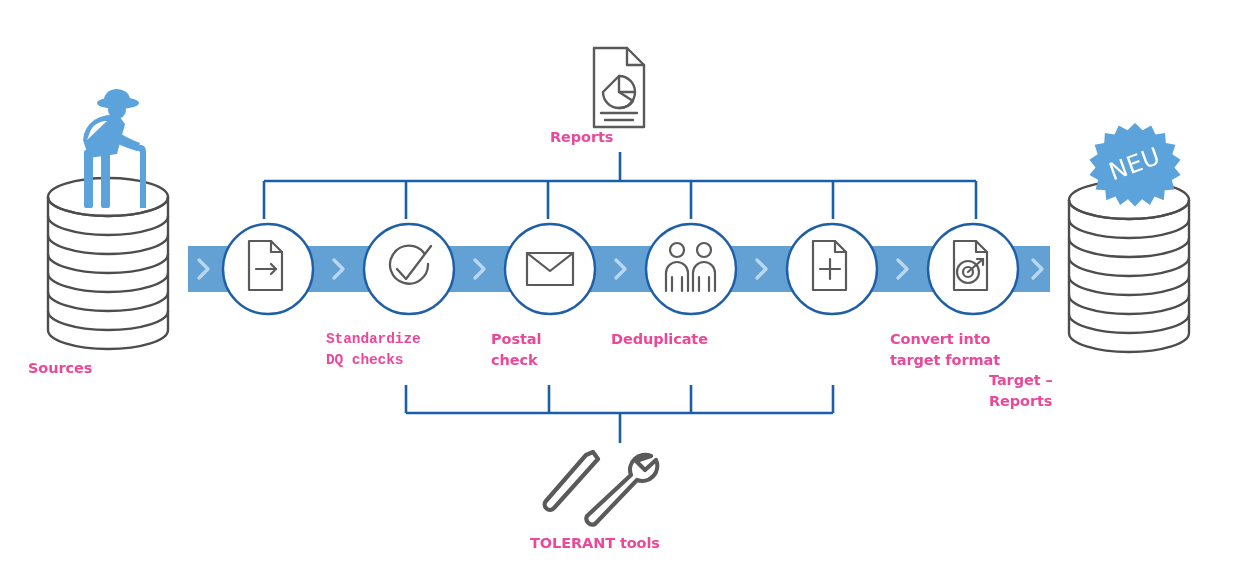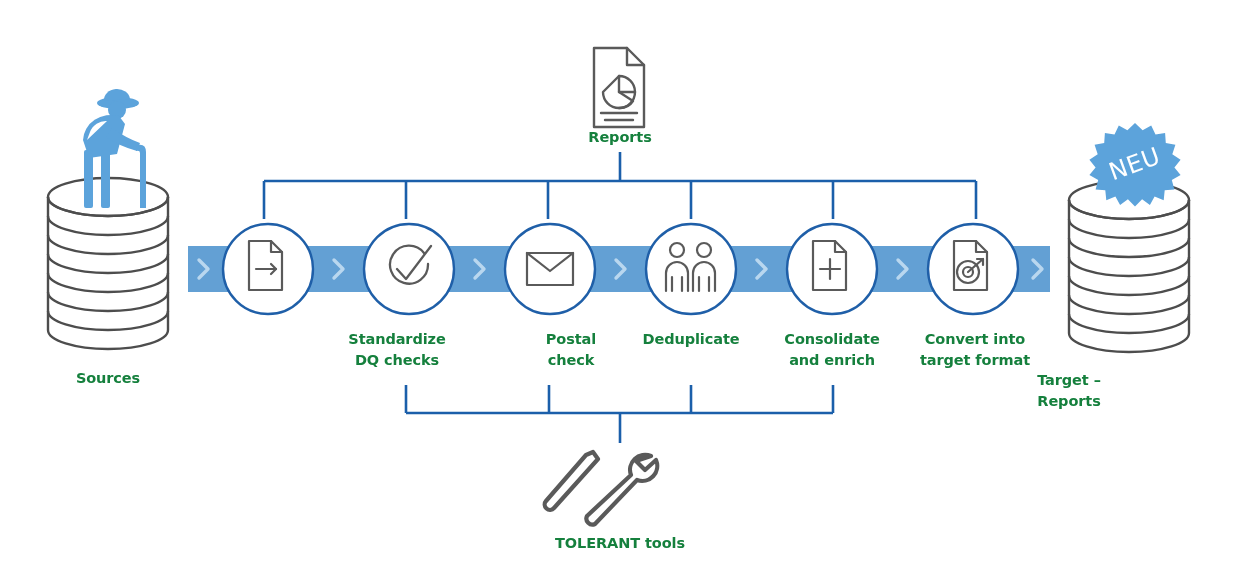--- a/index.html
+++ b/index.html
@@ -3,21 +3,21 @@
 <meta charset="utf-8">
 <style>
   html,body{margin:0;padding:0;background:#ffffff;}
   body{
     width:1241px;height:585px;position:relative;overflow:hidden;
     font-family:"DejaVu Sans","Liberation Sans",sans-serif;
   }
   #stage{position:absolute;left:0;top:0;width:1241px;height:585px;}
   svg.layer{position:absolute;left:0;top:0;width:1241px;height:585px;overflow:visible;}
   .lbl{
-    position:absolute;text-align:center;color:#15803d;
+    position:absolute;text-align:left;color:#ec4899;
     font-family:"DejaVu Sans","Liberation Sans",sans-serif;
     font-size:14.5px;font-weight:700;line-height:21px;
     letter-spacing:-0.1px;white-space:pre-line;
   }
 </style>
 </head>
 <body>
 
 <div id="stage">
 
@@ -194,32 +194,30 @@
       <line x1="1069" y1="200" x2="1069" y2="333" stroke="#4d4d4d" stroke-width="2.4"></line>
       <line x1="1189" y1="200" x2="1189" y2="333" stroke="#4d4d4d" stroke-width="2.4"></line>
     </g>
 
     <g transform="translate(1135,165)">
       <polygon fill="#5ca3db" points="0,-42 7.6,-34.8 16.2,-39.4 20.5,-30.6 30.1,-32.1 30.8,-22.1 40.4,-20.2 37.3,-10.7 45.6,-5.3 39.4,2.5 45.6,10.1 36.8,14.9 39.4,24.4 29.7,25.3 28.7,35.2 19.6,31.4 14.9,40.1 7.1,34.3 0,41.5 -7.1,34.3 -14.9,40.1 -19.6,31.4 -28.7,35.2 -29.7,25.3 -39.4,24.4 -36.8,14.9 -45.6,10.1 -39.4,2.5 -45.6,-5.3 -37.3,-10.7 -40.4,-20.2 -30.8,-22.1 -30.1,-32.1 -20.5,-30.6 -16.2,-39.4 -7.6,-34.8"></polygon>
       <text x="0" y="7" transform="rotate(-20)" text-anchor="middle" fill="#ffffff" font-family="'DejaVu Sans','Liberation Sans',sans-serif" font-size="24" font-weight="400" letter-spacing="0.5">NEU</text>
     </g>
   </svg>
 
-  <div class="lbl" style="left:28px;top:368px;width:160px;">Sources</div>
+  <div class="lbl" style="left:28px;top:358px;width:160px;">Sources</div>
 
   <div class="lbl" style="left:989px;top:370px;width:160px;">Target –
 Reports</div>
 
   <div class="lbl" style="left:550px;top:127px;width:140px;">Reports</div>
 
   <div class="lbl" style="left:530px;top:533px;width:180px;">TOLERANT tools</div>
 
-  <div class="lbl" style="left:317px;top:329px;width:160px;">Standardize
+  <div class="lbl" style="left:326px;top:329px;width:160px;font-family:Liberation Mono, monospace;">Standardize
 DQ checks</div>
   <div class="lbl" style="left:491px;top:329px;width:160px;">Postal
 check</div>
   <div class="lbl" style="left:611px;top:329px;width:160px;">Deduplicate</div>
-  <div class="lbl" style="left:752px;top:329px;width:160px;">Consolidate
-and enrich</div>
   <div class="lbl" style="left:890px;top:329px;width:170px;">Convert into
 target format</div>
 
 </div>
 
 </body></html>

